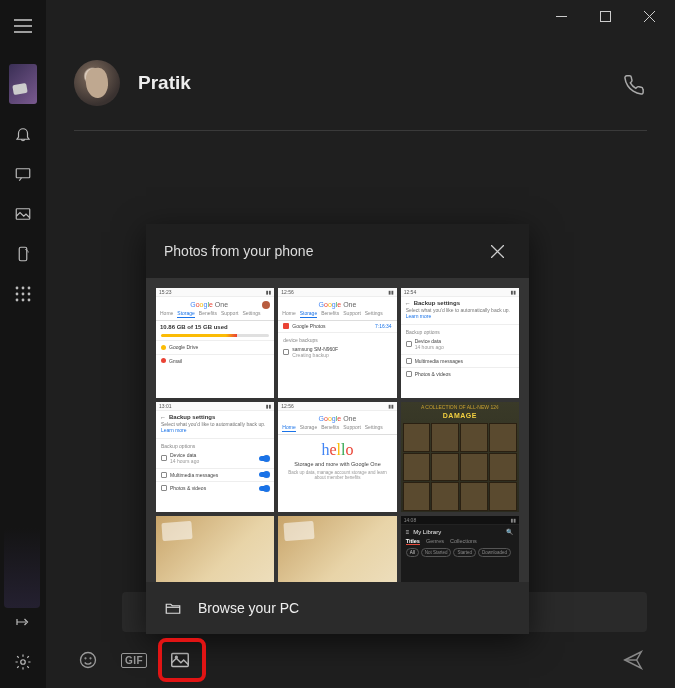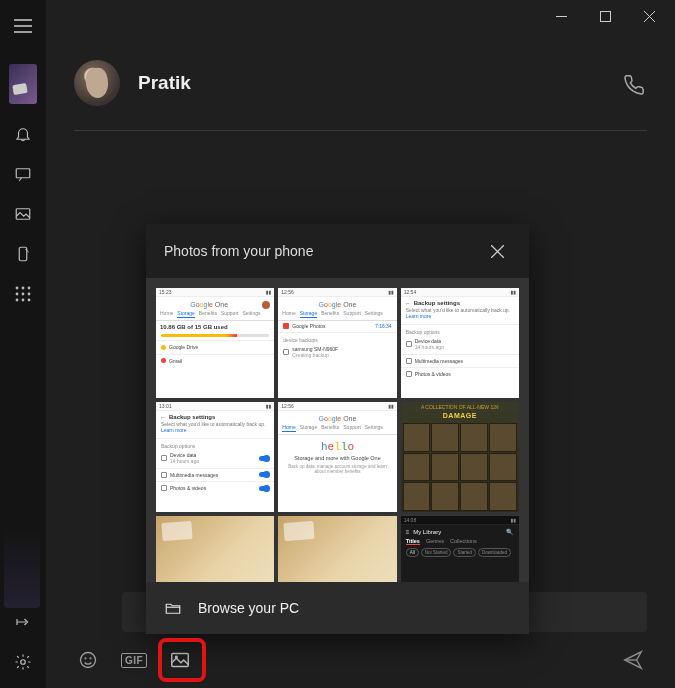--- a/index.html
+++ b/index.html
@@ -408,21 +408,21 @@
             <span>▮▮</span>
           </div>
         <div class="ps-google"><span class="g1">G</span><span class="g2">o</span><span class="g3">o</span><span class="g4">g</span><span class="g5">l</span><span class="g6">e</span> <span style="color:#666">One</span></div>
         <div class="ps-tabs">
             <span class="active">Home</span>
             <span>Storage</span>
             <span>Benefits</span>
             <span>Support</span>
             <span>Settings</span>
           </div>
-        <div style="text-align:center;font-family:Liberation Mono, monospace;font-size:11px;padding:6px 0 0 0"><span style="color:#4285f4">h</span><span style="color:#ea4335">e</span><span style="color:#fbbc05">l</span><span style="color:#34a853">l</span><span style="color:#ea4335">o</span></div>
+        <div style="text-align:center;font-family:Liberation Serif, serif;font-size:16px;padding:6px 0 0 0"><span style="color:#4285f4">h</span><span style="color:#ea4335">e</span><span style="color:#fbbc05">l</span><span style="color:#34a853">l</span><span style="color:#ea4335">o</span></div>
         <div style="text-align:center;font-size:5.5px;color:#444;padding:2px 4px">Storage and more with Google One</div>
         <div style="text-align:center;font-size:4.5px;color:#999;padding:1px 6px">Back up data, manage account storage and learn about member benefits</div>
       </div>
 
       <div class="photo-cell comic-cell">
         <div style="font-size:5px;color:#c8a030;text-align:center;padding-top:2px">A COLLECTION OF ALL-NEW 12¢</div>
         <div class="comic-title">DAMAGE</div>
         <div class="comic-grid">
           <div class="panel"></div>
             <div class="panel"></div>

